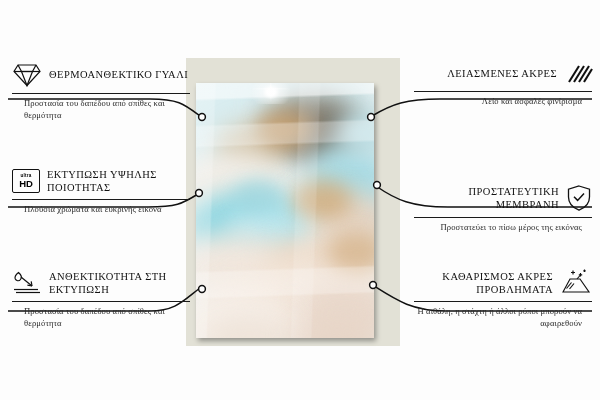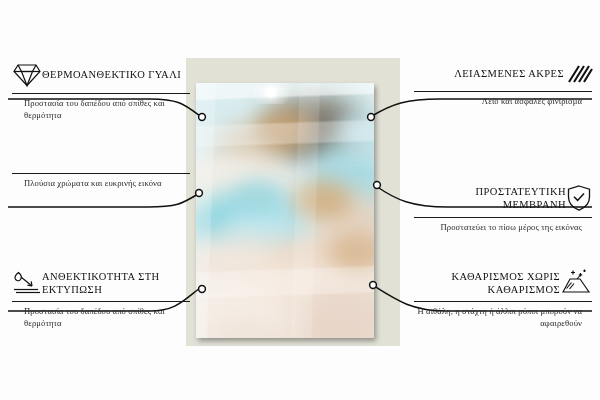--- a/index.html
+++ b/index.html
@@ -45,21 +45,21 @@
   }
   .sparkle::before{left:50%;top:2px;width:1.4px;height:26px;transform:translateX(-50%);
     background:linear-gradient(#fff0,#fff,#fff0);}
   .sparkle::after{top:50%;left:1px;width:40px;height:1.4px;transform:translateY(-50%);
     background:linear-gradient(90deg,#fff0,#fff,#fff0);}
 
   
   .feat{position:absolute;width:178px;}
   .feat.left{left:12px;text-align:left;}
   .feat.right{right:8px;text-align:right;}
-  .feat .head{display:flex;align-items:center;}
+  .feat .head{display:flex;align-items:center;gap:7px;}
   .feat.right .head{flex-direction:row-reverse;}
   .feat .title{
     font-size:10.5px;letter-spacing:.45px;color:#111;line-height:1.25;
     font-family:"Liberation Serif", serif;
   }
   .feat .rule{height:1px;background:#1a1a1a;margin:5px 0 4px;}
   .feat .sub{
     font-size:8.6px;color:#2b2b2b;line-height:1.34;letter-spacing:.1px;
   }
   .feat.left .sub{padding-left:12px;}
@@ -146,20 +146,29 @@
           </g>
         </svg>
       </span>
       <div class="title">ΘΕΡΜΟΑΝΘΕΚΤΙΚΟ ΓΥΑΛΙ</div>
     </div>
     <div class="rule"></div>
     <div class="sub">Προστασία του δαπέδου από σπίθες και θερμότητα</div>
   </div>
 
   <div class="feat left" style="top:168px">
+    <div class="head">
+      <span class="ico">
+        <span class="hdbox">
+          <b>ultra</b>
+          <span>HD</span>
+        </span>
+      </span>
+      <div class="title">ΕΚΤΥΠΩΣΗ ΥΨΗΛΗΣ ΠΟΙΟΤΗΤΑΣ</div>
+    </div>
     <div class="rule"></div>
     <div class="sub">Πλούσια χρώματα και ευκρινής εικόνα</div>
   </div>
 
   <div class="feat left" style="top:270px">
     <div class="head">
       <span class="ico">
         <svg width="30" height="26" viewBox="0 0 30 26">
           <g fill="none" stroke="#111" stroke-width="1.2">
             <path d="M6.5 2.5 C9.5 5 10 7.5 8.5 9.5 C7 11.5 4 11 3.2 8.8 C2.6 7 3.8 4.6 6.5 2.5 Z"></path>
@@ -218,19 +227,19 @@
             <path d="M3 22 L10 9 H20 L29 22 Z"></path>
             <path d="M6.5 18.5 L11.5 12.5"></path>
             <path d="M9.5 19 L14 13.5"></path>
             <path d="M13 4.5 L13 0.5 M11 2.5 L15 2.5"></path>
             <path d="M20.5 6.5 L20.5 3 M18.8 4.8 L22.2 4.8"></path>
             <path d="M24.5 2 L24.5 -0.5 M23.3 0.8 L25.7 0.8"></path>
             <path d="M17 9 L20 5.5"></path>
           </g>
         </svg>
       </span>
-      <div class="title">ΚΑΘΑΡΙΣΜΟΣ ΧΩΡΙΣ ΚΑΘΑΡΙΣΜΟΣ</div>
+      <div class="title">ΚΑΘΑΡΙΣΜΟΣ ΑΚΡΕΣ ΠΡΟΒΛΗΜΑΤΑ</div>
     </div>
     <div class="rule"></div>
     <div class="sub">Η αιθάλη, η στάχτη ή άλλοι ρύποι μπορούν να αφαιρεθούν</div>
   </div>
 
 </div>
 
 </body></html>

